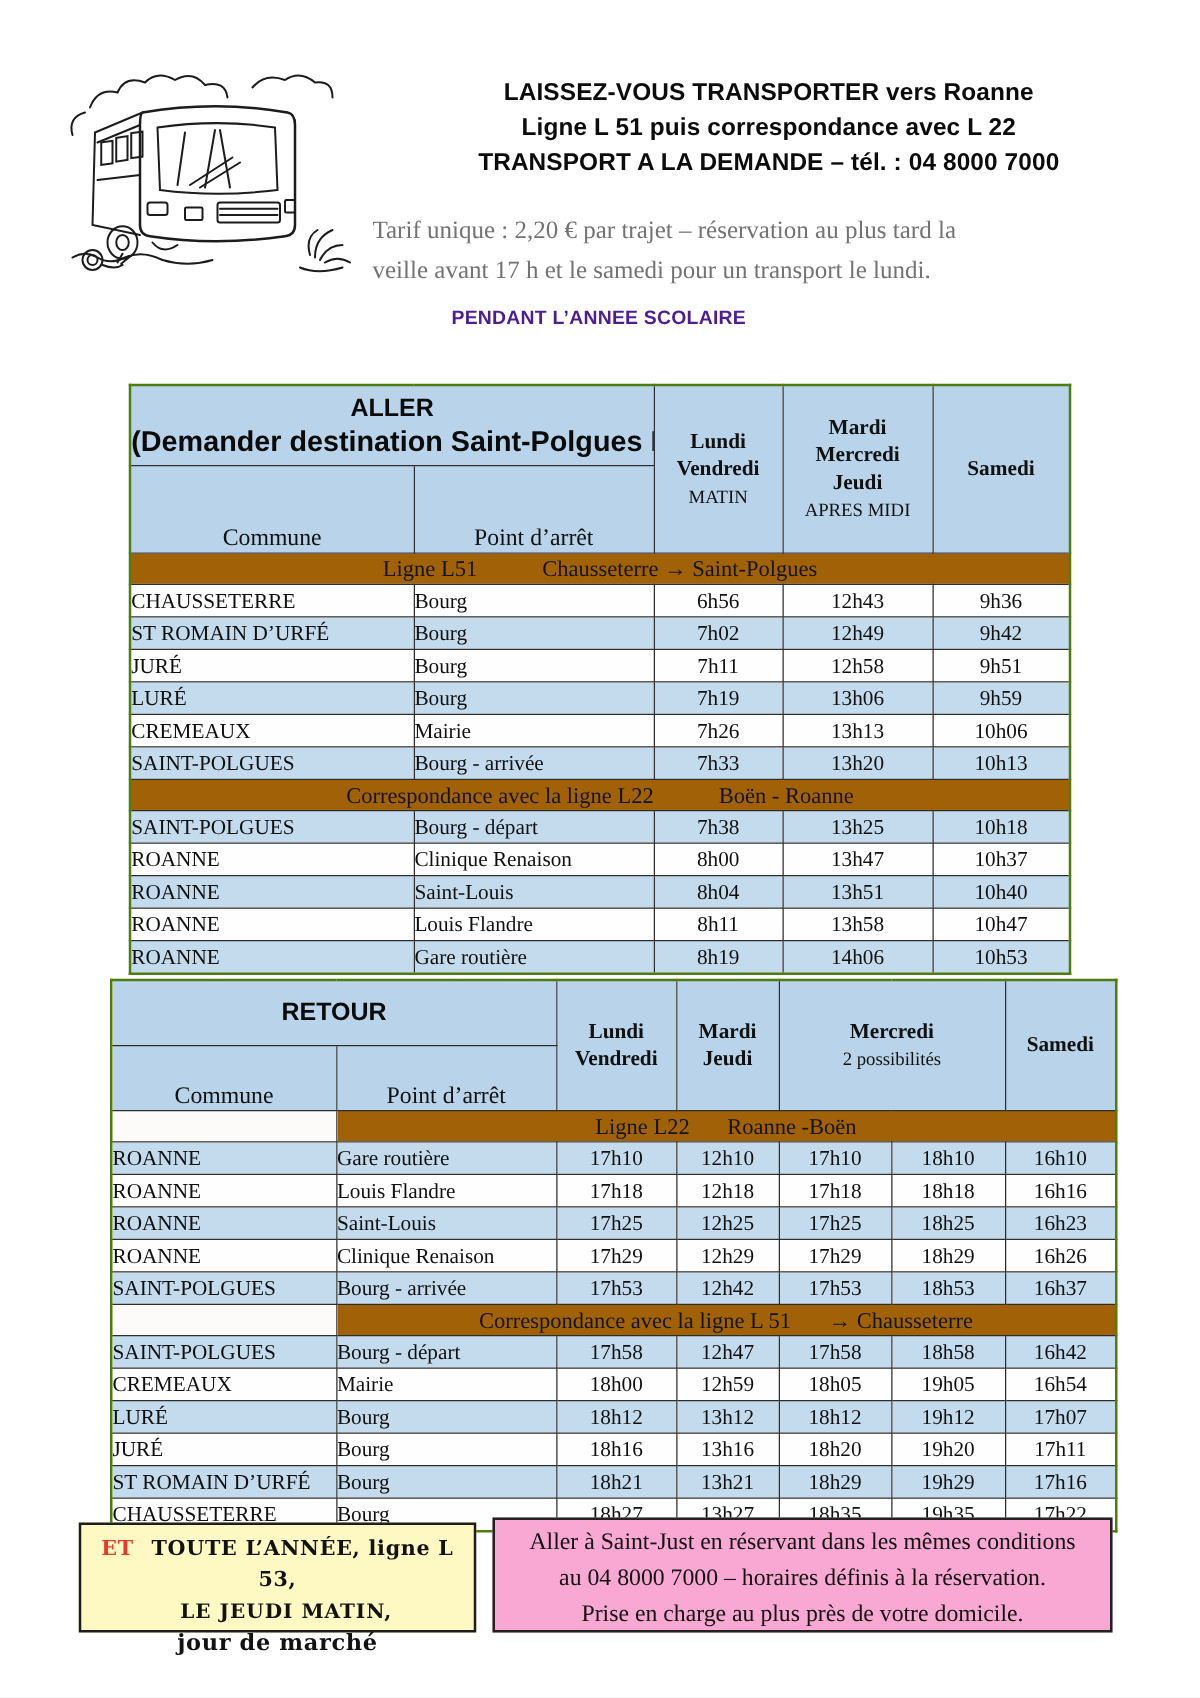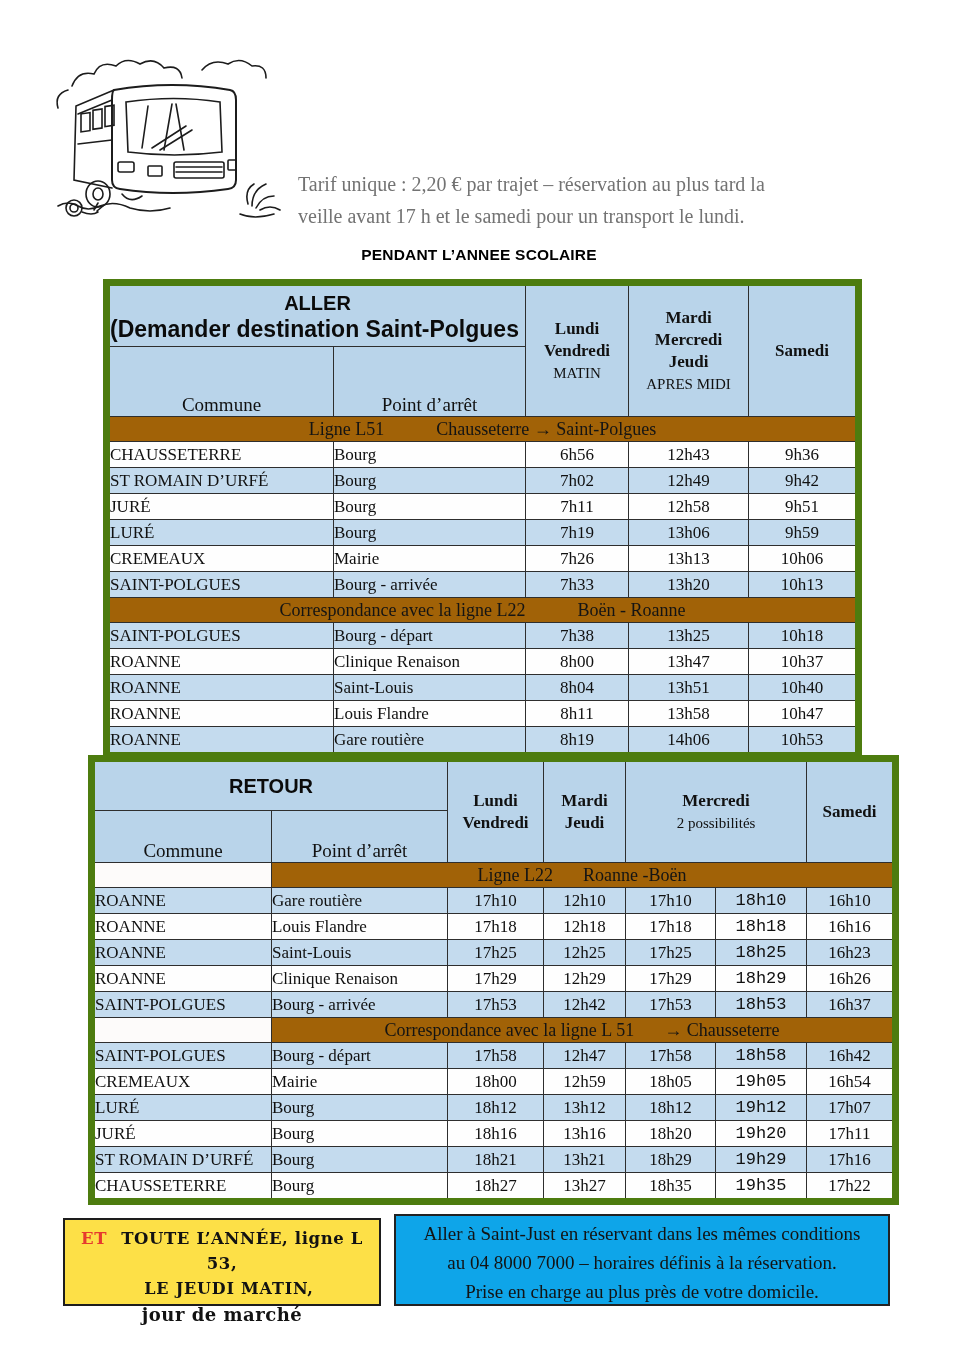--- a/index.html
+++ b/index.html
@@ -15,25 +15,25 @@
     font-family:"Liberation Sans",sans-serif;font-weight:bold;
     font-size:19.5px;line-height:28px;color:#0c0c0c;letter-spacing:0.1px;
   }
   .tarif{
     position:absolute;left:298px;top:168px;width:592px;
     font-size:20px;line-height:32px;color:#737373;font-family:Liberation Serif, serif;
   }
   .schedule-title{
     position:absolute;left:103px;top:246px;width:752px;text-align:center;
     font-family:"Liberation Sans",sans-serif;font-weight:bold;font-size:15.5px;
-    letter-spacing:0.2px;color:#000000;
+    letter-spacing:0.2px;color:#4c1d95;
   }
   
   table.tt{border-collapse:collapse;table-layout:fixed;position:absolute;
-    border:7px solid #4d7c0f;background:#fff;}
+    border:2px solid #4d7c0f;background:#fff;margin-top:28px;}
   table.tt th,table.tt td{border:1px solid #2e2e2e;padding:0;overflow:hidden;white-space:nowrap;}
   table.aller{left:103px;top:279px;width:752px;}
   table.retour{left:88px;top:755px;width:804px;padding-left:40px;}
 
   th.head-blue,td.head-blue{background:#b9d4ea;}
   .dir-title{font-family:"Liberation Sans",sans-serif;font-weight:bold;font-size:20px;line-height:26px;color:#0b0b0b;text-align:center;vertical-align:middle;}
   .dir-sub{font-size:23px;display:block;}
   .colhead{font-size:19px;font-weight:normal;text-align:center;vertical-align:bottom;padding-bottom:12px;}
   .dayhead{font-size:17px;font-weight:bold;text-align:center;vertical-align:middle;line-height:22px;}
   .dayhead .sub{font-weight:normal;font-size:15px;}
@@ -47,36 +47,36 @@
   td.section-stub{background:#fdfbfa;}
   .sec-left{margin-right:52px;}
   .retour .sec-left{margin-right:30px;}
   tr.data-row{height:25px;}
   .retour tr.data-row{height:26px;}
   tr.data-row td{font-size:17px;line-height:25px;color:#101010;background:#fefefe;}
   tr.data-row.shaded td{background:#c4dbee;}
   td.txt{text-align:left;padding-left:8px;}
   td.time{text-align:center;}
   td.merc-a{border-right:none;}
-  td.merc-b{border-left:none;font-family:Liberation Mono, monospace;}
+  td.merc-b{border-left:none;}
 
   
   .market-box{
     position:absolute;left:63px;top:1218px;width:318px;height:88px;
-    background:#fde047;border:2px solid #1d1d1d;text-align:center;
+    background:#fef9c3;border:2px solid #1d1d1d;text-align:center;
     font-family:"DejaVu Serif","Liberation Serif",serif;font-weight:bold;color:#121212;
     padding-top:6px;box-sizing:border-box;
   }
   .market-line1{font-size:16.5px;line-height:25px;letter-spacing:0.6px;}
   .market-line2{font-size:16px;line-height:25px;letter-spacing:0.8px;padding-left:14px;}
   .market-line3{font-size:18px;line-height:27px;letter-spacing:0.5px;}
   .market-et{color:#e63a2e;margin-right:14px;}
   .info-box{
     position:absolute;left:394px;top:1214px;width:496px;height:92px;
-    background:#0ea5e9;border:2px solid #222;text-align:center;
+    background:#f9a8d4;border:2px solid #222;text-align:center;
     font-size:19px;line-height:29px;color:#131313;box-sizing:border-box;padding-top:3px;
   }
 </style>
 </head>
 <body>
 
 <div class="page">
 
   <div class="bus-illustration">
     <svg viewBox="0 0 240 178" width="240" height="178">
@@ -115,20 +115,25 @@
         <circle cx="22" cy="160" r="8"></circle>
         <circle cx="22" cy="160" r="4"></circle>
         <path d="M30 164 q10 4 16 0 M42 162 l4 -7 M45 163 l6 -5"></path>
 
         <path d="M196 156 q-4 -14 6 -20 M200 158 q0 -16 14 -22 M204 160 q6 -12 18 -12 M208 162 q10 -6 20 0"></path>
         <path d="M188 166 q14 6 34 0"></path>
       </g>
     </svg>
   </div>
 
+  <div class="doc-header">
+    <div>LAISSEZ-VOUS TRANSPORTER vers Roanne</div>
+    <div>Ligne L 51 puis correspondance avec L 22</div>
+    <div>TRANSPORT A LA DEMANDE – tél. : 04 8000 7000</div>
+  </div>
 
   <div class="tarif">
     <div>Tarif unique : 2,20 € par trajet – réservation au plus tard la</div>
     <div>veille avant 17 h et le samedi pour un transport le lundi.</div>
   </div>
 
   <div class="schedule-title">PENDANT L’ANNEE SCOLAIRE</div>
 
   <table class="tt aller">
     <colgroup>

